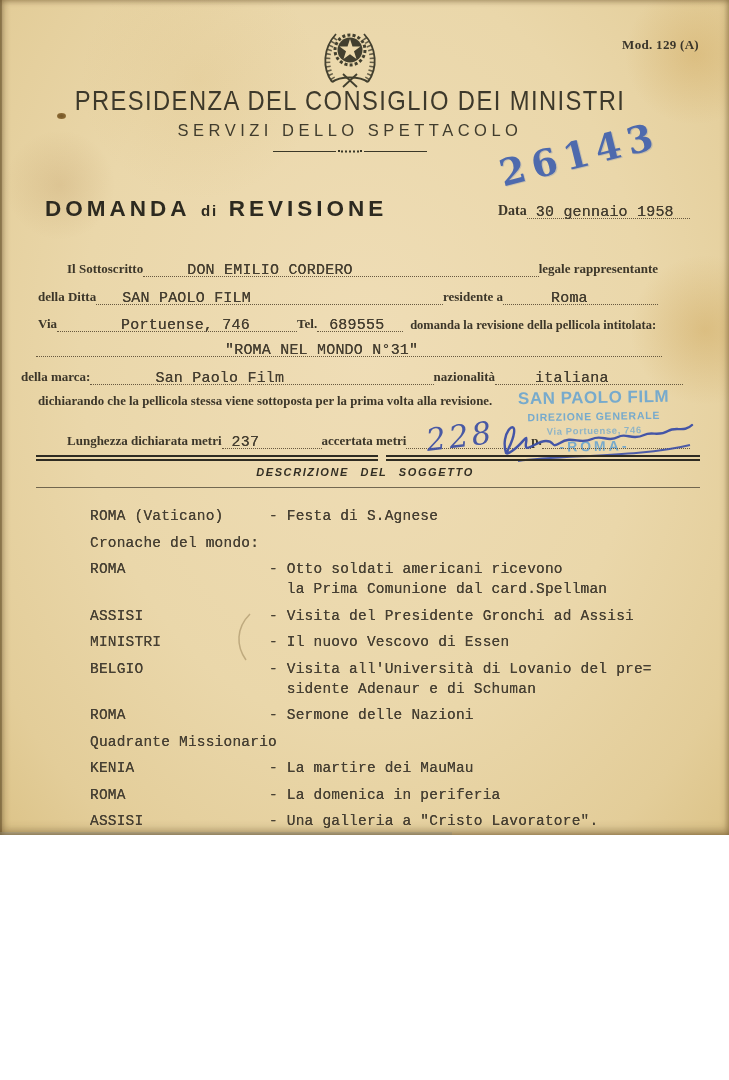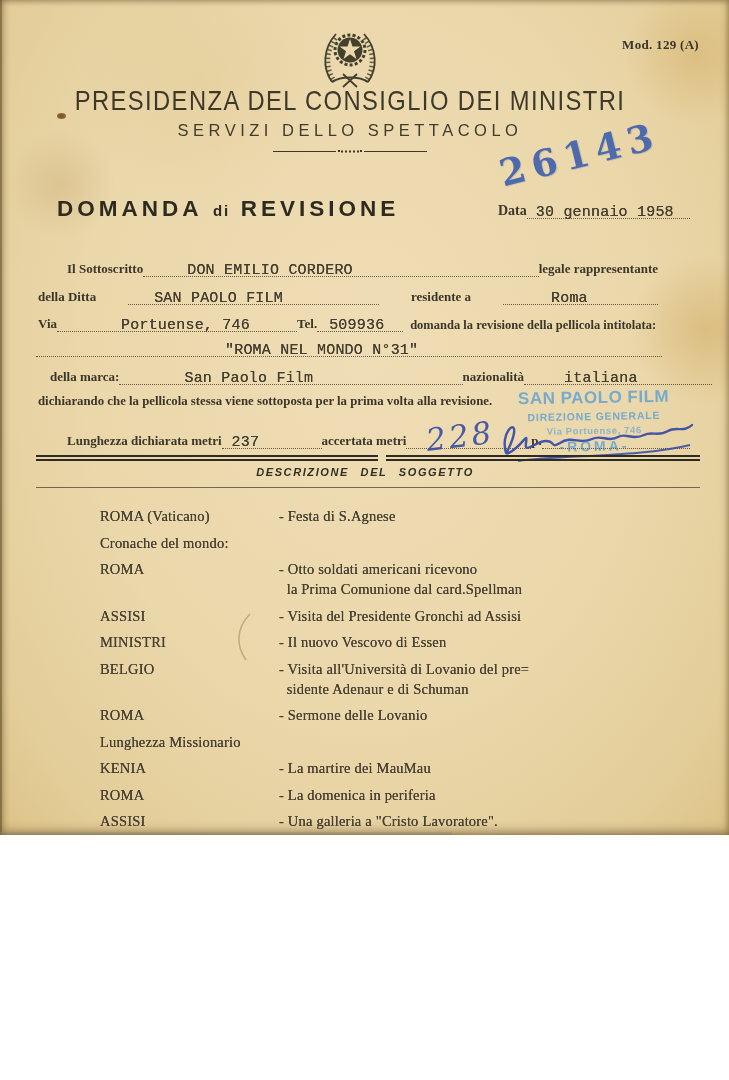--- a/index.html
+++ b/index.html
@@ -40,21 +40,21 @@
     letter-spacing:1.5px;transform:scale(.95,1.12);transform-origin:center;white-space:nowrap;}
   .h-sub{position:absolute;top:121px;left:0;width:700px;text-align:center;
     font-family:"Liberation Sans",sans-serif;font-size:16.5px;color:rgba(52,48,36,.93);
     letter-spacing:4.5px;white-space:nowrap;}
   .h-divider{position:absolute;top:150px;left:273px;width:154px;display:flex;align-items:center;}
   .h-divider .seg{flex:1;border-top:1.6px solid #3b3828;}
   .h-divider .dots{flex:0 0 24px;border-top:2.2px dotted #3b3828;margin:0 2px;transform:translateY(.4px);}
 
   
   .form-title{position:absolute;left:45px;top:196px;font-family:"Liberation Sans",sans-serif;
-    font-weight:bold;color:#2d2a20;white-space:nowrap;margin-left:12px;}
+    font-weight:bold;color:#2d2a20;white-space:nowrap;}
   .form-title .big{font-size:22.5px;letter-spacing:4px;}
   .form-title .small{font-size:15px;letter-spacing:2px;margin:0 6px;}
 
   .protocol{position:absolute;left:500px;top:152px;font-family:"DejaVu Serif",serif;font-weight:bold;
     font-size:37px;color:#3e5fae;letter-spacing:7px;transform:rotate(-14deg);transform-origin:left center;
     opacity:.9;text-shadow:1px 1px 0 rgba(62,95,174,.22);}
 
   
   .frow{position:absolute;display:flex;align-items:flex-end;height:21px;}
   .flabel{font-family:"Liberation Serif",serif;font-weight:bold;font-size:13px;color:#3c3629;
@@ -87,22 +87,22 @@
   .dbl-rule{position:absolute;left:36px;top:455px;width:664px;display:flex;}
   .dbl-rule .part{height:2px;border-top:2.4px solid #2e2b22;border-bottom:2px solid #2e2b22;}
   .dbl-rule .p1{flex:0 0 342px;margin-right:8px;}
   .dbl-rule .p2{flex:1;}
   .section-title{position:absolute;top:466px;left:0;width:730px;text-align:center;
     font-family:"Liberation Sans",sans-serif;font-weight:bold;font-style:italic;font-size:11px;
     color:#332f24;letter-spacing:1.6px;word-spacing:7px;}
   .thin-rule{position:absolute;left:36px;top:487px;width:664px;border-top:1.2px solid rgba(74,66,50,.75);}
 
   
-  .description{position:absolute;left:100px;top:506px;width:600px;
-    font-family:Liberation Serif, serif;font-size:14.5px;color:#474033;
+  .description{position:absolute;left:90px;top:506px;width:600px;
+    font-family:Liberation Mono, monospace;font-size:14.5px;color:#474033;
     letter-spacing:.2px;text-shadow:0 0 .4px #474033;}
   .drow{display:flex;margin-bottom:6.5px;line-height:20px;}
   .dloc{flex:0 0 179px;white-space:pre;}
   .dtext{white-space:pre-wrap;}
 
   .crease{position:absolute;left:228px;top:612px;width:32px;height:50px;}
 </style>
 </head>
 <body>
 
@@ -158,50 +158,50 @@
   </div>
 
   <div class="frow" style="left:67px;top:256px;width:591px;">
     <span class="flabel">Il Sottoscritto</span>
     <span class="fleader grow">
       <span class="fvalue" style="padding-left:44px;">DON EMILIO CORDERO</span>
     </span>
     <span class="flabel">legale rappresentante</span>
   </div>
 
-  <div class="frow" style="left:38px;top:284px;width:620px;gap:32px;">
+  <div class="frow" style="left:38px;top:284px;width:620px;">
     <span class="flabel">della Ditta</span>
     <span class="fleader grow">
       <span class="fvalue" style="padding-left:26px;">SAN PAOLO FILM</span>
     </span>
     <span class="flabel">residente a</span>
     <span class="fleader" style="flex:0 0 155px;">
       <span class="fvalue" style="padding-left:48px;">Roma</span>
     </span>
   </div>
 
   <div class="frow" style="left:38px;top:311px;width:620px;">
     <span class="flabel">Via</span>
     <span class="fleader" style="flex:0 0 240px;">
       <span class="fvalue" style="padding-left:64px;text-align:center;">Portuense, 746</span>
     </span>
     <span class="flabel">Tel.</span>
     <span class="fleader" style="flex:0 0 86px;">
-      <span class="fvalue" style="padding-left:12px;">509936</span>
+      <span class="fvalue" style="padding-left:12px;">689555</span>
     </span>
     <span class="flabel" style="flex:1;padding-left:7px;font-size:12.5px;">domanda la revisione della pellicola intitolata:</span>
   </div>
 
   <div class="frow" style="left:36px;top:336px;width:626px;">
     <span class="fleader grow">
       <span class="fvalue" style="padding-left:189px;">"ROMA NEL MONDO N°31"</span>
     </span>
   </div>
 
-  <div class="frow" style="left:50px;top:364px;width:662px;">
+  <div class="frow" style="left:21px;top:364px;width:662px;">
     <span class="flabel">della marca:</span>
     <span class="fleader grow">
       <span class="fvalue" style="padding-left:65px;">San Paolo Film</span>
     </span>
     <span class="flabel">nazionalità</span>
     <span class="fleader" style="flex:0 0 188px;">
       <span class="fvalue" style="padding-left:40px;text-align:center;">italiana</span>
     </span>
   </div>
 
@@ -256,24 +256,24 @@
       <span class="dloc">MINISTRI</span>
       <span class="dtext">- Il nuovo Vescovo di Essen</span>
     </div>
     <div class="drow">
       <span class="dloc">BELGIO</span>
       <span class="dtext">- Visita all'Università di Lovanio del pre=
   sidente Adenaur e di Schuman</span>
     </div>
     <div class="drow">
       <span class="dloc">ROMA</span>
-      <span class="dtext">- Sermone delle Lovanio</span>
-    </div>
-    <div class="drow">
-      <span class="dloc">Lunghezza Missionario</span>
+      <span class="dtext">- Sermone delle Nazioni</span>
+    </div>
+    <div class="drow">
+      <span class="dloc">Quadrante Missionario</span>
       <span class="dtext"></span>
     </div>
     <div class="drow">
       <span class="dloc">KENIA</span>
       <span class="dtext">- La martire dei MauMau</span>
     </div>
     <div class="drow">
       <span class="dloc">ROMA</span>
       <span class="dtext">- La domenica in periferia</span>
     </div>

